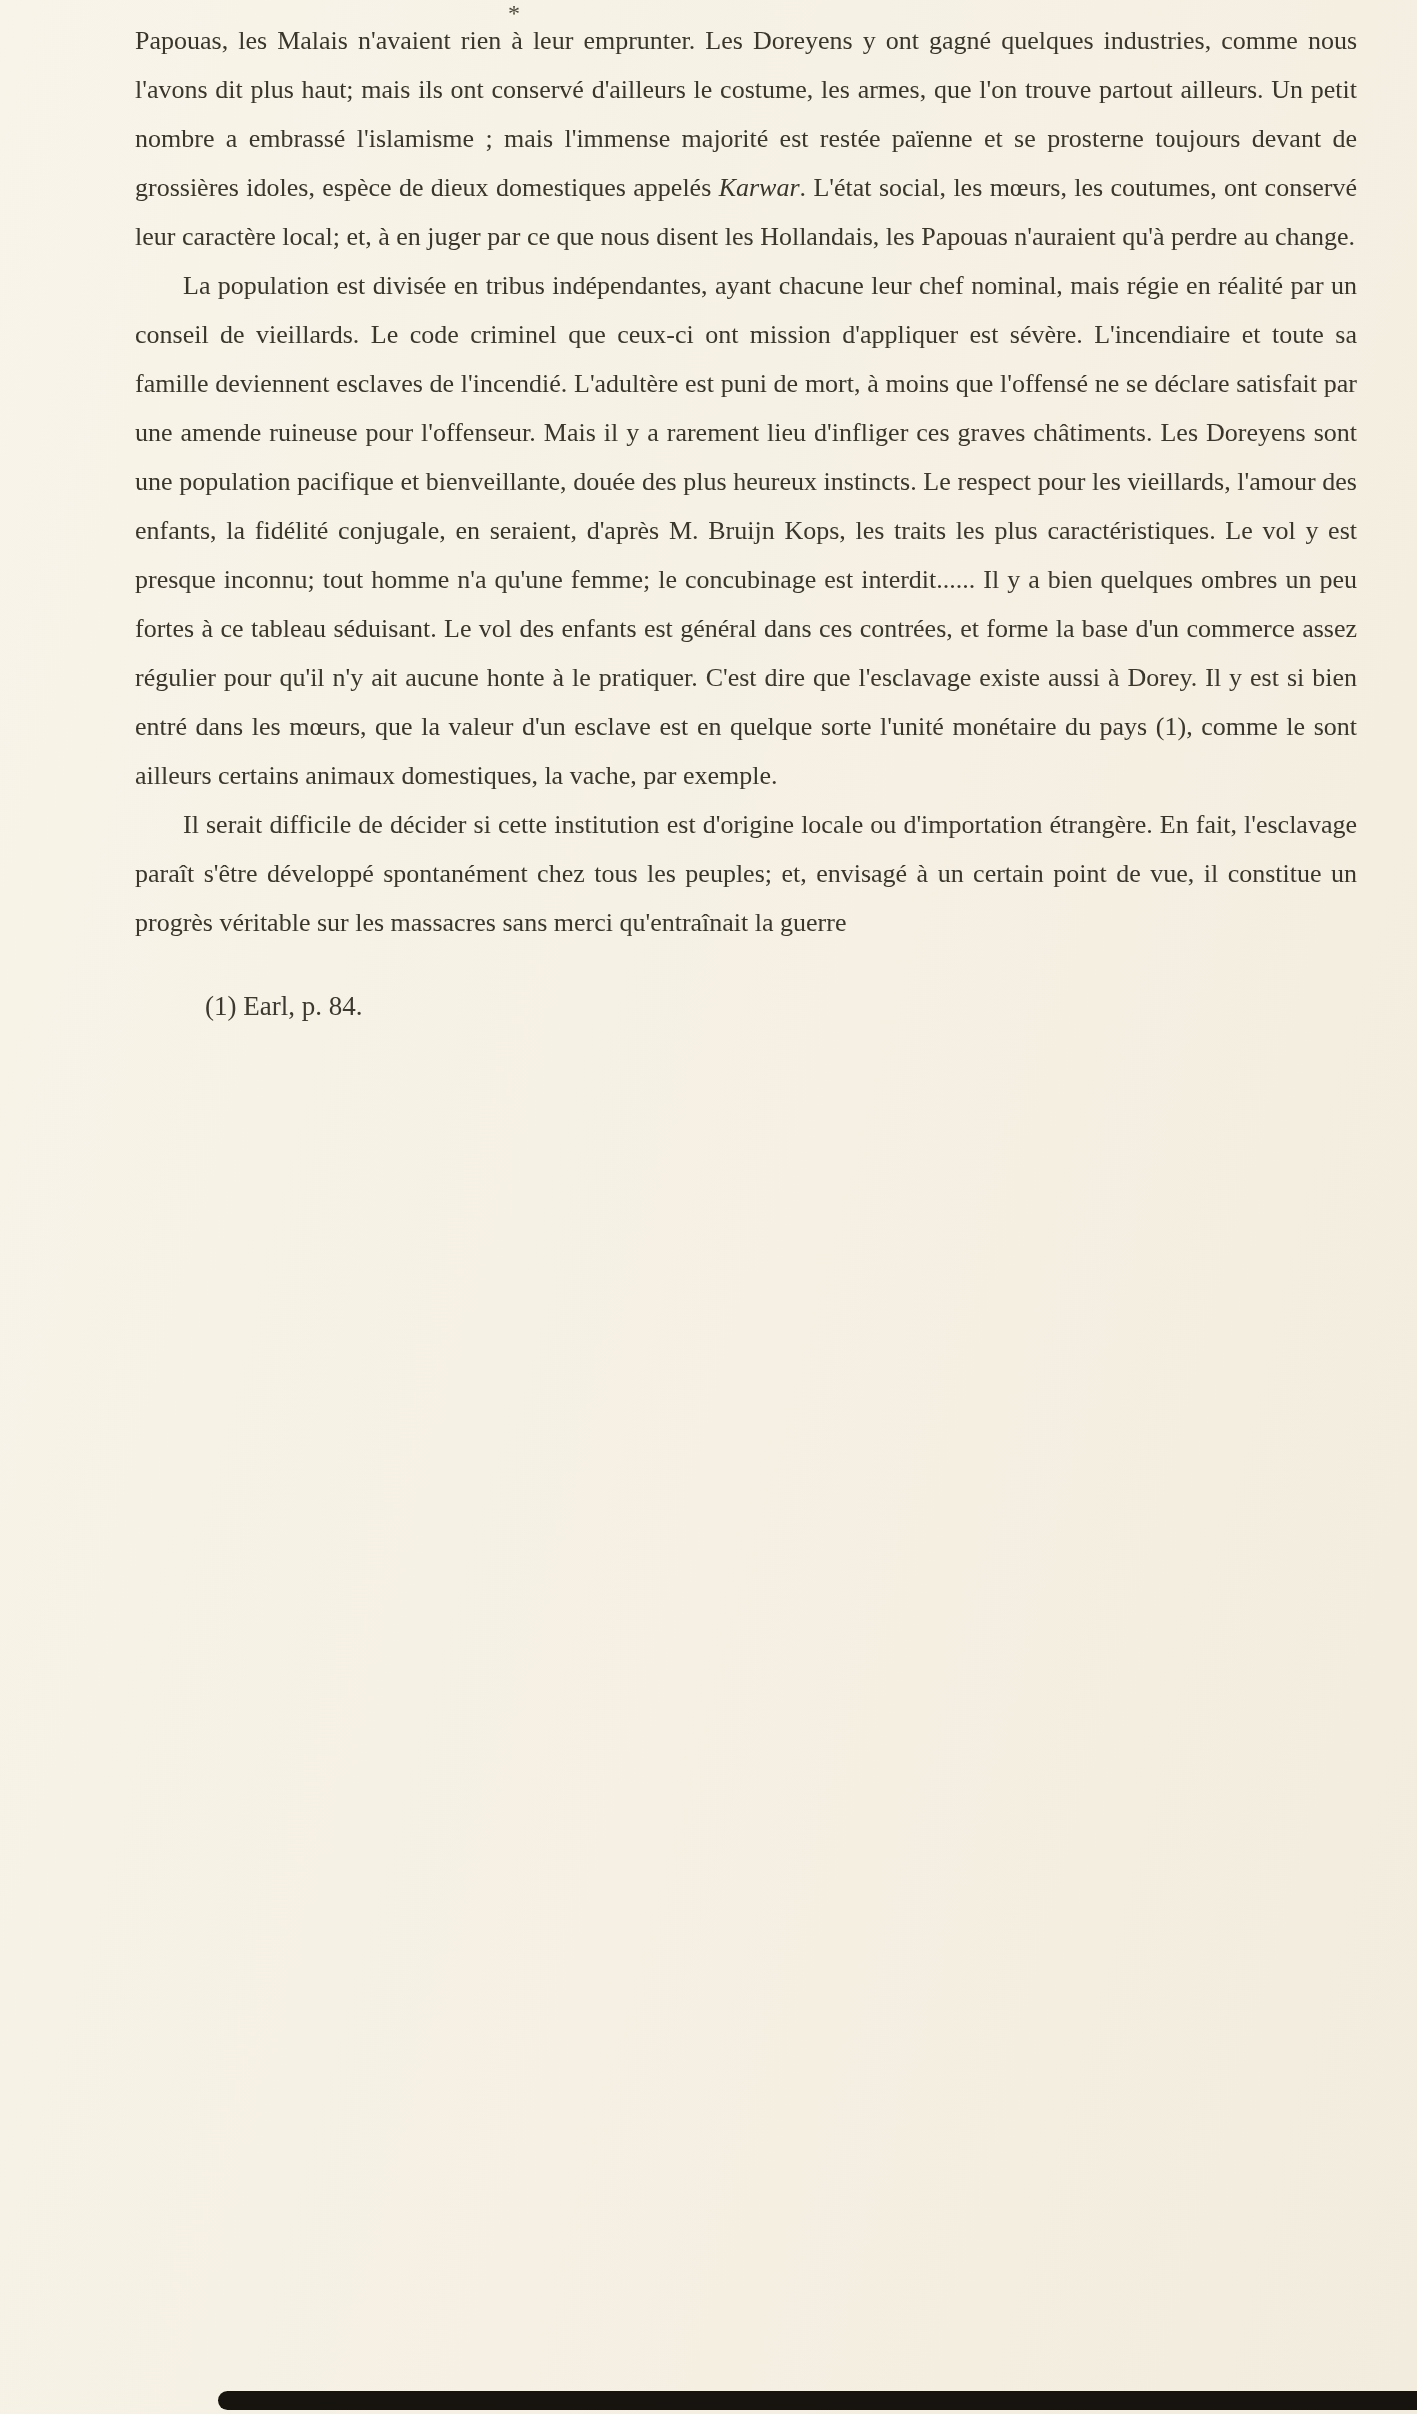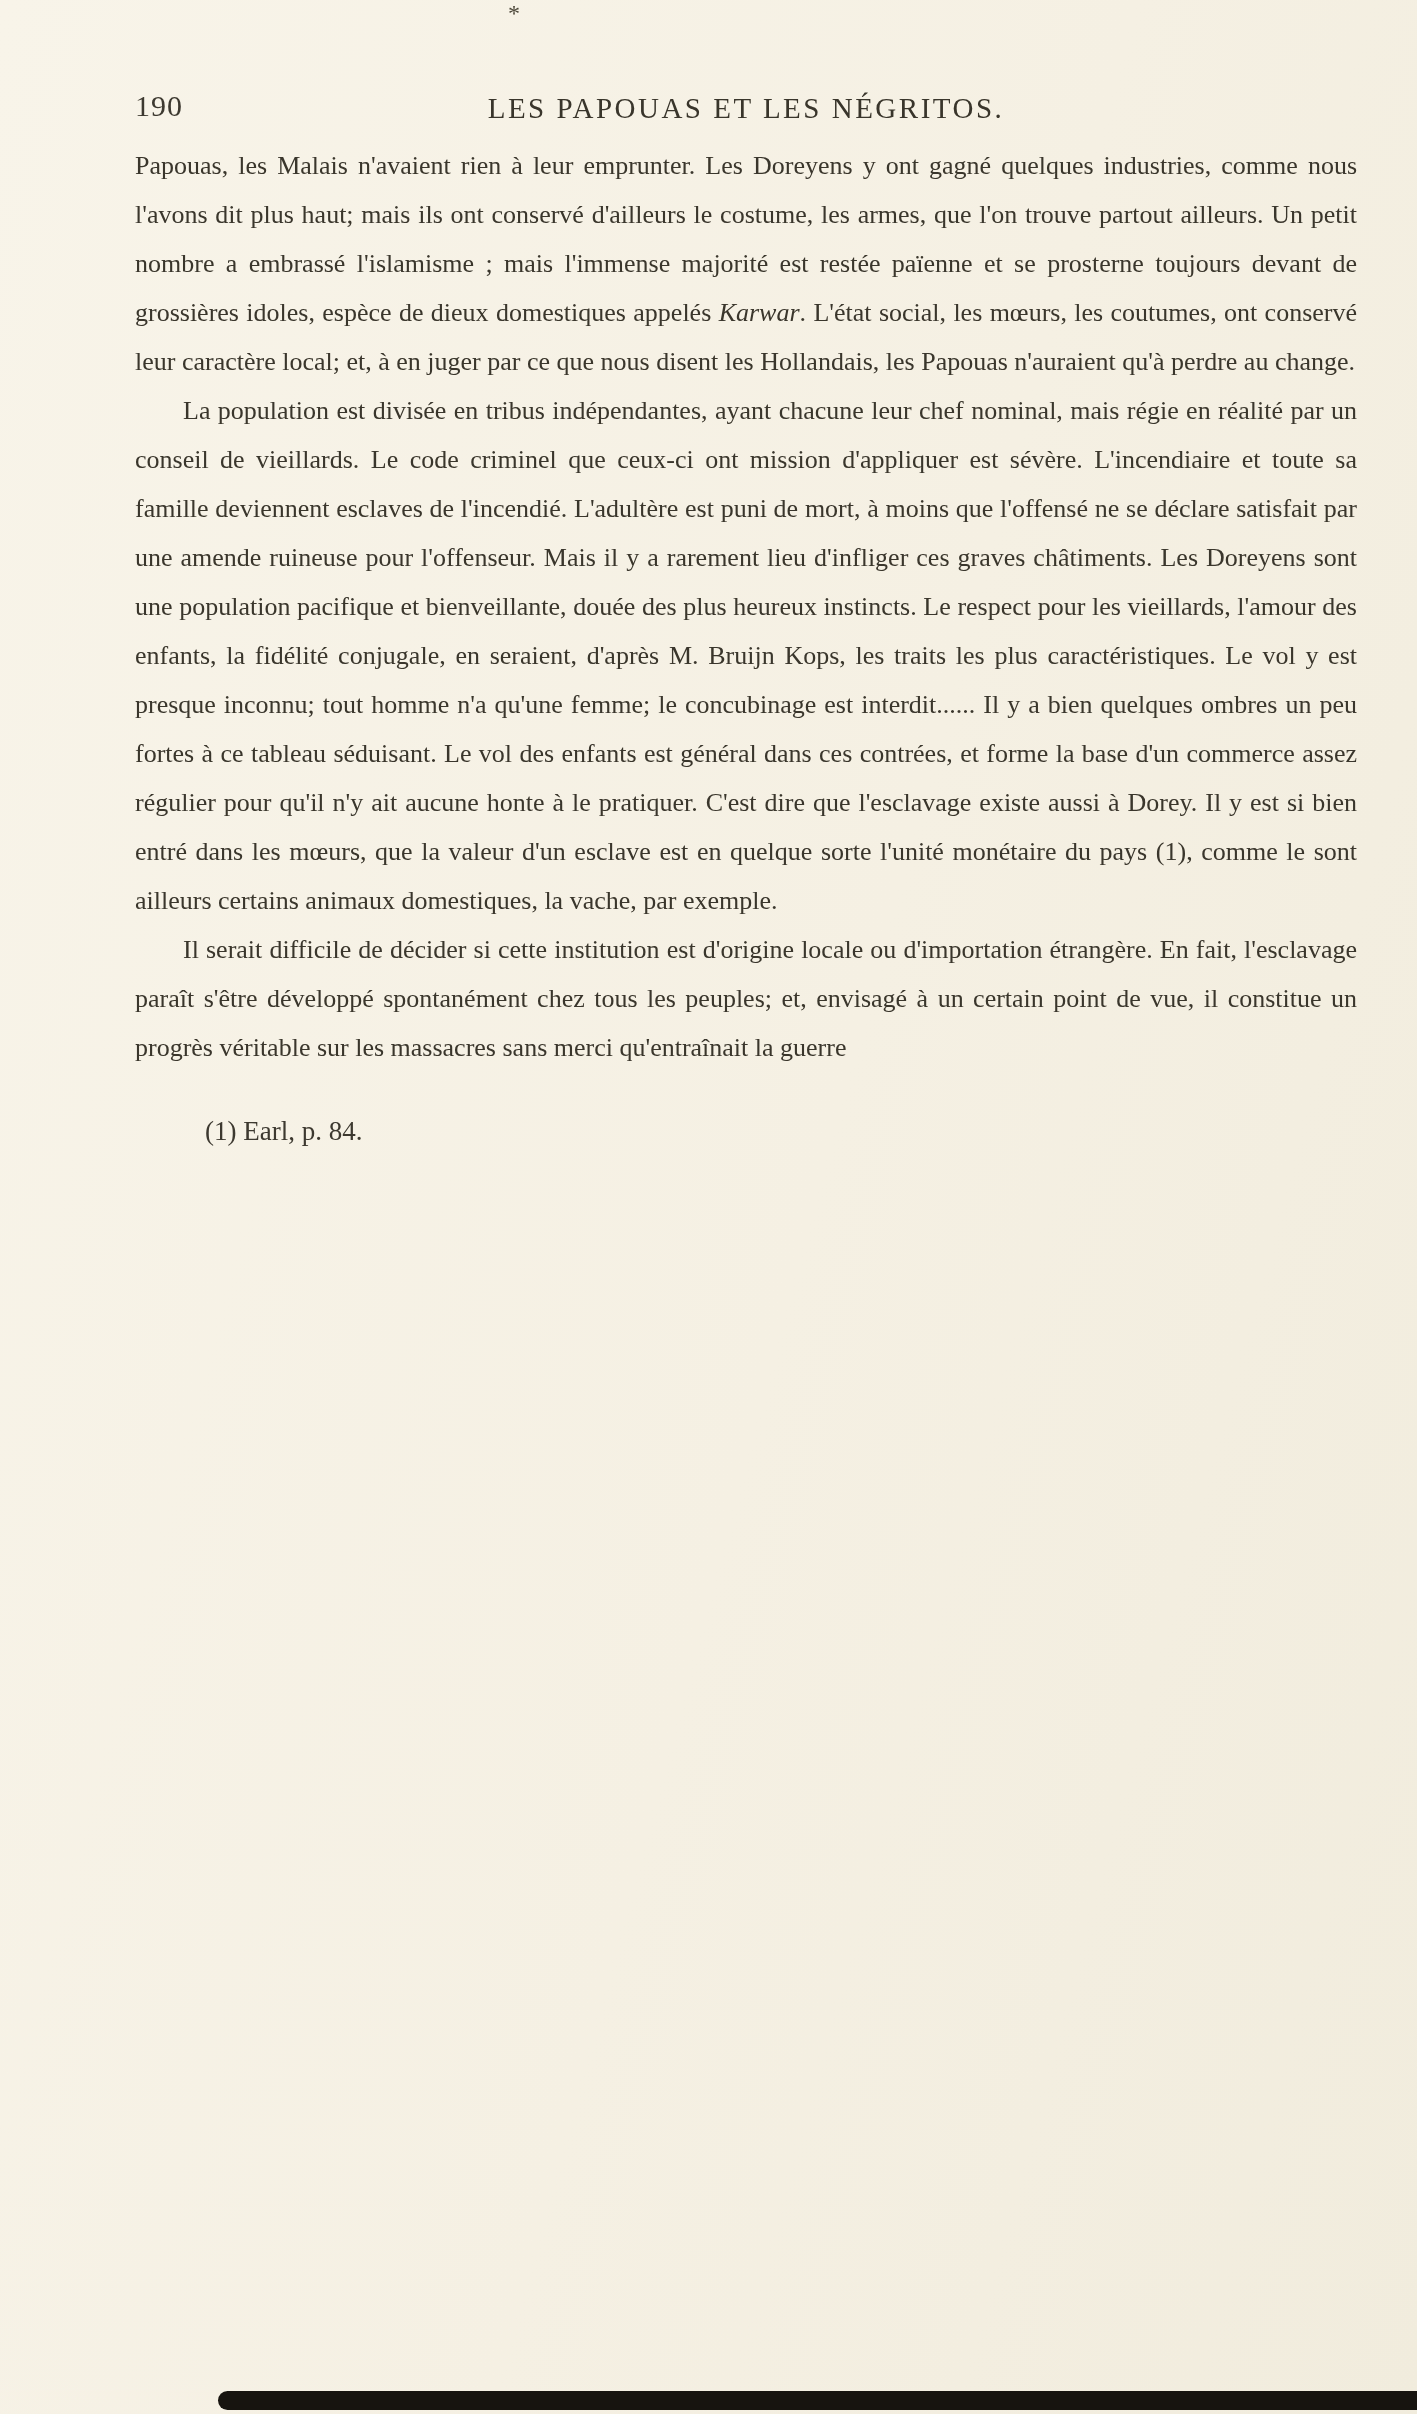--- a/index.html
+++ b/index.html
@@ -69,24 +69,20 @@
     border-radius: 10px 0 0 10px;
   }
 </style>
 </head>
 <body>
 
 <div class="page">
 
   <div class="top-mark">*</div>
 
-  <header class="page-header">
-    <span class="page-number">190</span>
-    <span class="running-title">LES PAPOUAS ET LES NÉGRITOS.</span>
-  </header>
 
   <main class="text-block">
 
     <p class="para"><span>Papouas, les Malais n'avaient rien à leur emprunter. Les Doreyens y ont gagné quelques industries, comme nous l'avons dit plus haut; mais ils ont conservé d'ailleurs le costume, les armes, que l'on trouve partout ailleurs. Un petit nombre a embrassé l'islamisme ; mais l'immense majorité est restée païenne et se prosterne toujours devant de grossières idoles, espèce de dieux domestiques appelés </span><i>Karwar</i><span>. L'état social, les mœurs, les coutumes, ont conservé leur caractère local; et, à en juger par ce que nous disent les Hollandais, les Papouas n'auraient qu'à perdre au change.</span></p>
 
     <p class="para indent">La population est divisée en tribus indépendantes, ayant chacune leur chef nominal, mais régie en réalité par un conseil de vieillards. Le code criminel que ceux-ci ont mission d'appliquer est sévère. L'incendiaire et toute sa famille deviennent esclaves de l'incendié. L'adultère est puni de mort, à moins que l'offensé ne se déclare satisfait par une amende ruineuse pour l'offenseur. Mais il y a rarement lieu d'infliger ces graves châtiments. Les Doreyens sont une population pacifique et bienveillante, douée des plus heureux instincts. Le respect pour les vieillards, l'amour des enfants, la fidélité conjugale, en seraient, d'après M. Bruijn Kops, les traits les plus caractéristiques. Le vol y est presque inconnu; tout homme n'a qu'une femme; le concubinage est interdit...... Il y a bien quelques ombres un peu fortes à ce tableau séduisant. Le vol des enfants est général dans ces contrées, et forme la base d'un commerce assez régulier pour qu'il n'y ait aucune honte à le pratiquer. C'est dire que l'esclavage existe aussi à Dorey. Il y est si bien entré dans les mœurs, que la valeur d'un esclave est en quelque sorte l'unité monétaire du pays (1), comme le sont ailleurs certains animaux domestiques, la vache, par exemple.</p>
 
     <p class="para indent">Il serait difficile de décider si cette institution est d'origine locale ou d'importation étrangère. En fait, l'esclavage paraît s'être développé spontanément chez tous les peuples; et, envisagé à un certain point de vue, il constitue un progrès véritable sur les massacres sans merci qu'entraînait la guerre</p>
 
   </main>

